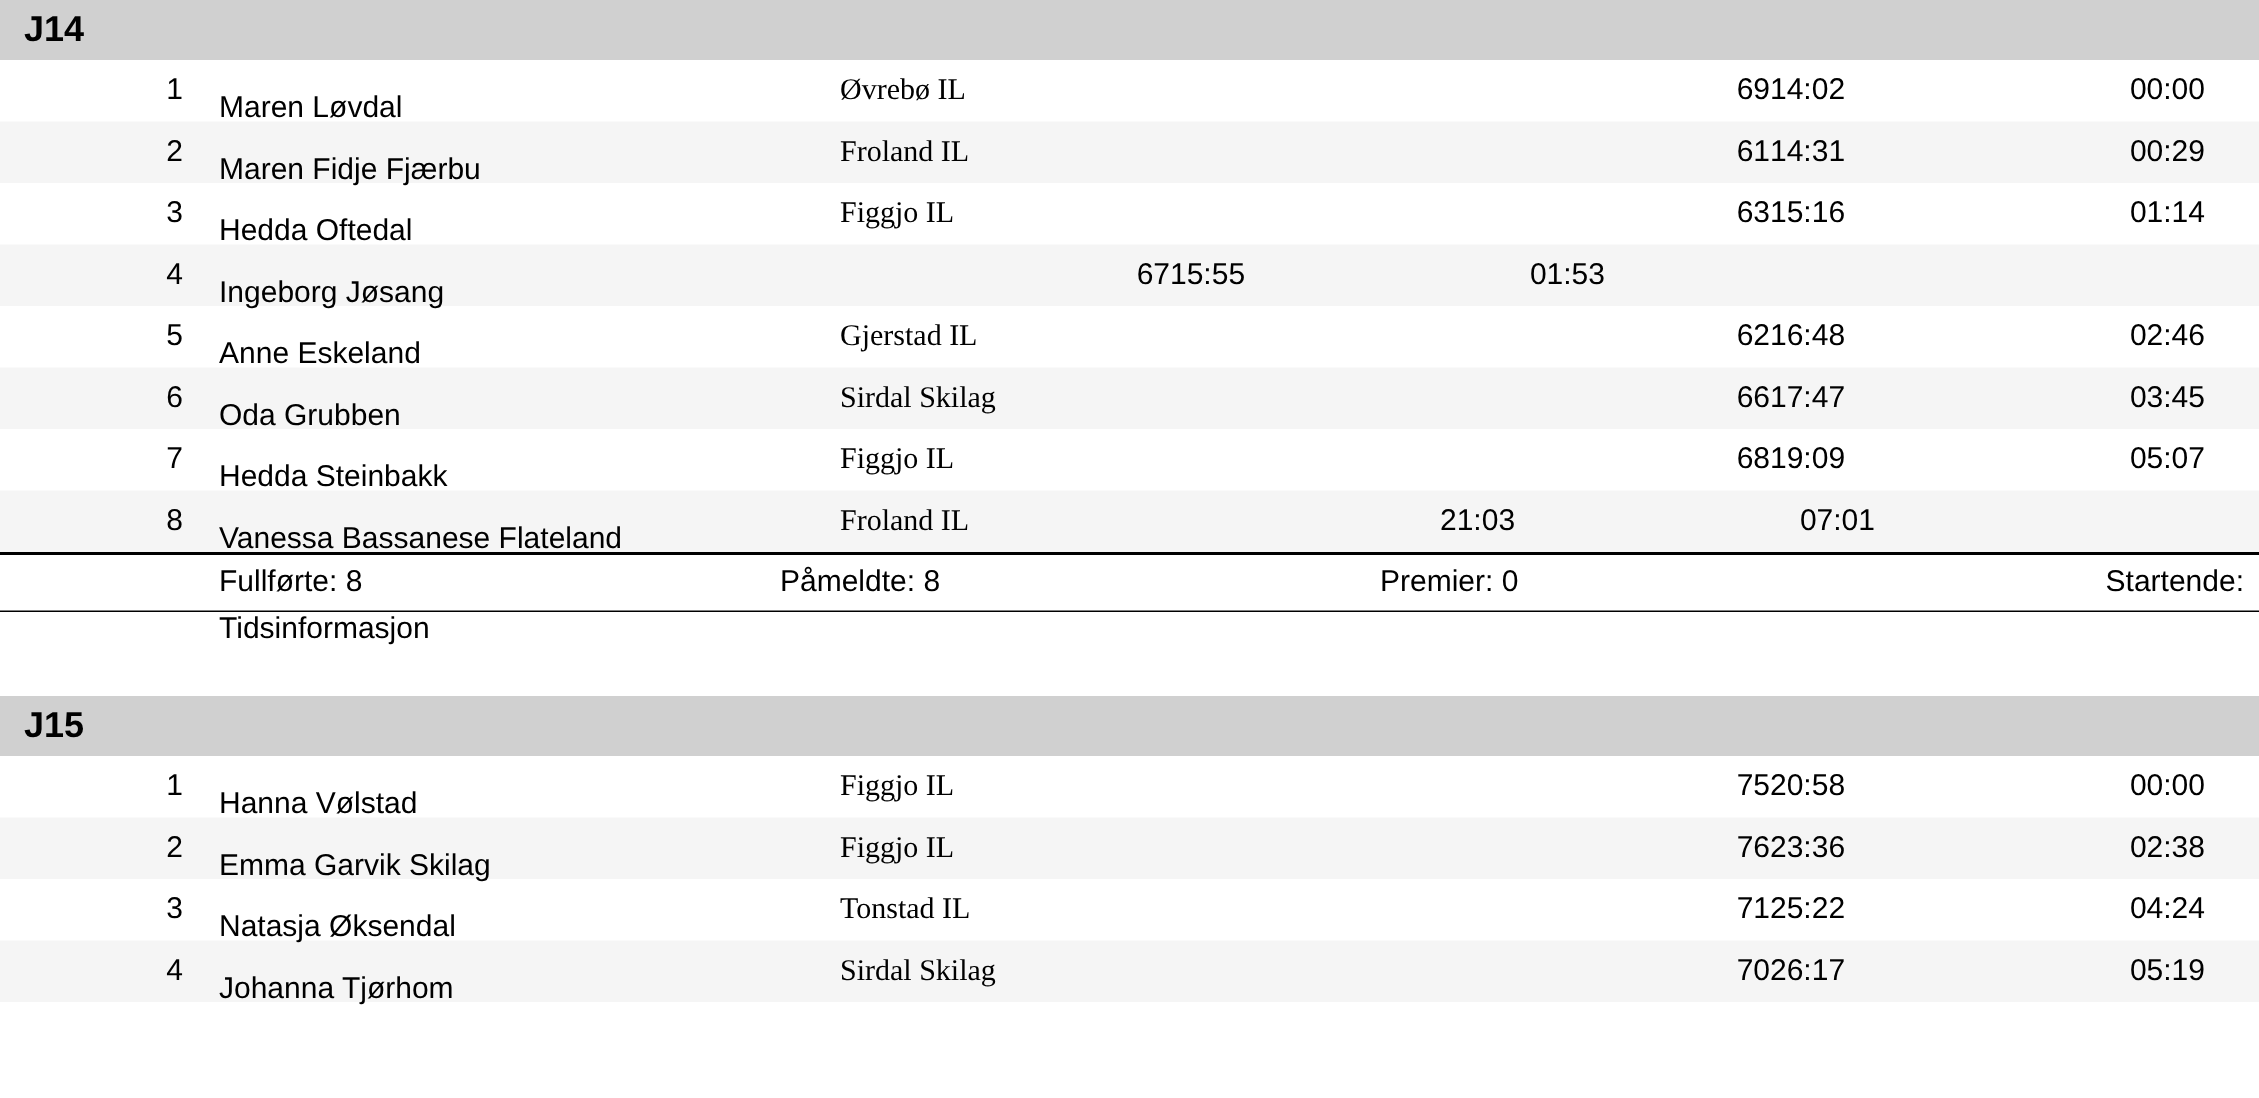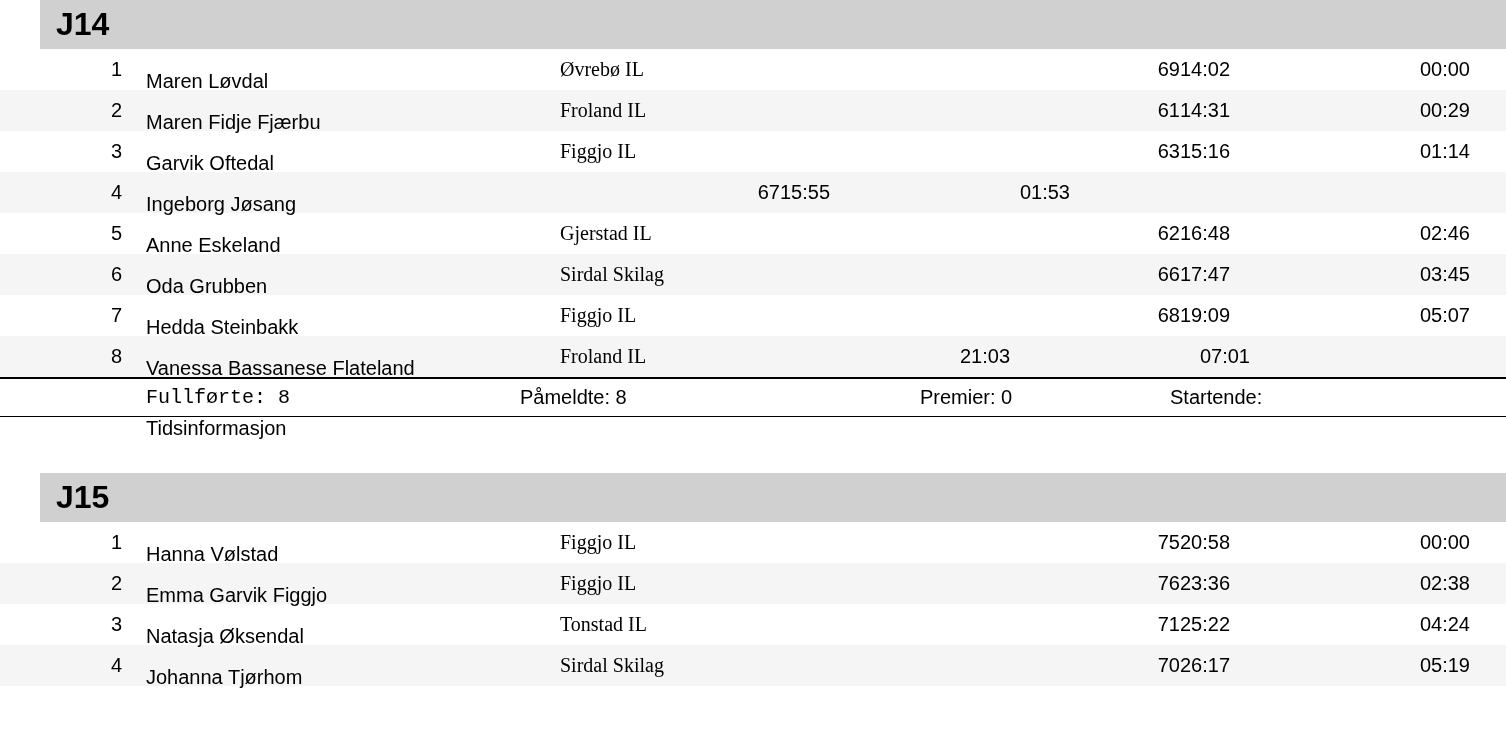--- a/index.html
+++ b/index.html
@@ -1,34 +1,34 @@
 <!DOCTYPE html>
 <html><head>
   <meta charset="utf-8">
   <style>
     * { box-sizing: border-box; margin: 0; padding: 0; }
     body { font-family: Arial, Helvetica, sans-serif; font-size: 20px; color: #000; background: #fff; padding: 0; width: 1506px; }
     .group { margin-bottom: 20px; }
-    .group-header { background: #d0d0d0; font-weight: bold; font-size: 32px; padding: 6px 10px 6px 16px; margin-left: 40px; }
+    .group-header { background: #d0d0d0; font-weight: bold; font-size: 24px; padding: 6px 10px 6px 16px; }
     .row { display: flex; align-items: center; height: 41px; padding-left: 100px; }
     .row.odd { background: #ffffff; }
     .row.even { background: #f5f5f5; }
     .col-place { width: 40px; text-align: right; padding-right: 18px; }
     .col-name { width: 420px; padding-left: 6px; margin-top: 24px; }
     .col-club { width: 400px; font-family: Liberation Serif, serif; }
     .col-bib { width: 220px; text-align: right; }
     .col-time { width: 160px; }
     .col-diff { width: 140px; text-align: right; padding-right: 10px; }
     .summary-top-border { border-top: 2px solid #000; }
     .summary-bottom-border { border-bottom: 1px solid #000; }
     .summary-row { display: flex; align-items: center; height: 40px; padding-left: 100px; background: #fff; }
-    .sum-col1 { width: 420px; padding-left: 46px; font-family: Liberation Mono, monospace; }
+    .sum-col1 { width: 420px; padding-left: 46px; }
     .sum-col2 { width: 400px; }
     .sum-col3 { width: 250px; }
-    .sum-col4 { flex: 1; text-align: left; padding-right: 10px; }
+    .sum-col4 { flex: 1; text-align: right; padding-right: 10px; }
     .info-row { display: flex; align-items: flex-start; height: 36px; padding-left: 146px; background: #fff; }
   </style>
 </head>
 <body>
 
 <div class="group">
   <div class="group-header">J14</div>
   <div class="row odd">
     <div class="col-place">1</div>
     <div class="col-name">Maren Løvdal</div>
@@ -40,21 +40,21 @@
   <div class="row even">
     <div class="col-place">2</div>
     <div class="col-name">Maren Fidje Fjærbu</div>
     <div class="col-club">Froland IL</div>
     <div class="col-bib">61</div>
     <div class="col-time">14:31</div>
     <div class="col-diff">00:29</div>
   </div>
   <div class="row odd">
     <div class="col-place">3</div>
-    <div class="col-name">Garvik Oftedal</div>
+    <div class="col-name">Hedda Oftedal</div>
     <div class="col-club">Figgjo IL</div>
     <div class="col-bib">63</div>
     <div class="col-time">15:16</div>
     <div class="col-diff">01:14</div>
   </div>
   <div class="row even">
     <div class="col-place">4</div>
     <div class="col-name">Ingeborg Jøsang</div>
     <div class="col-bib">67</div>
     <div class="col-time">15:55</div>
@@ -107,21 +107,21 @@
   <div class="row odd">
     <div class="col-place">1</div>
     <div class="col-name">Hanna Vølstad</div>
     <div class="col-club">Figgjo IL</div>
     <div class="col-bib">75</div>
     <div class="col-time">20:58</div>
     <div class="col-diff">00:00</div>
   </div>
   <div class="row even">
     <div class="col-place">2</div>
-    <div class="col-name">Emma Garvik Figgjo</div>
+    <div class="col-name">Emma Garvik Skilag</div>
     <div class="col-club">Figgjo IL</div>
     <div class="col-bib">76</div>
     <div class="col-time">23:36</div>
     <div class="col-diff">02:38</div>
   </div>
   <div class="row odd">
     <div class="col-place">3</div>
     <div class="col-name">Natasja Øksendal</div>
     <div class="col-club">Tonstad IL</div>
     <div class="col-bib">71</div>

